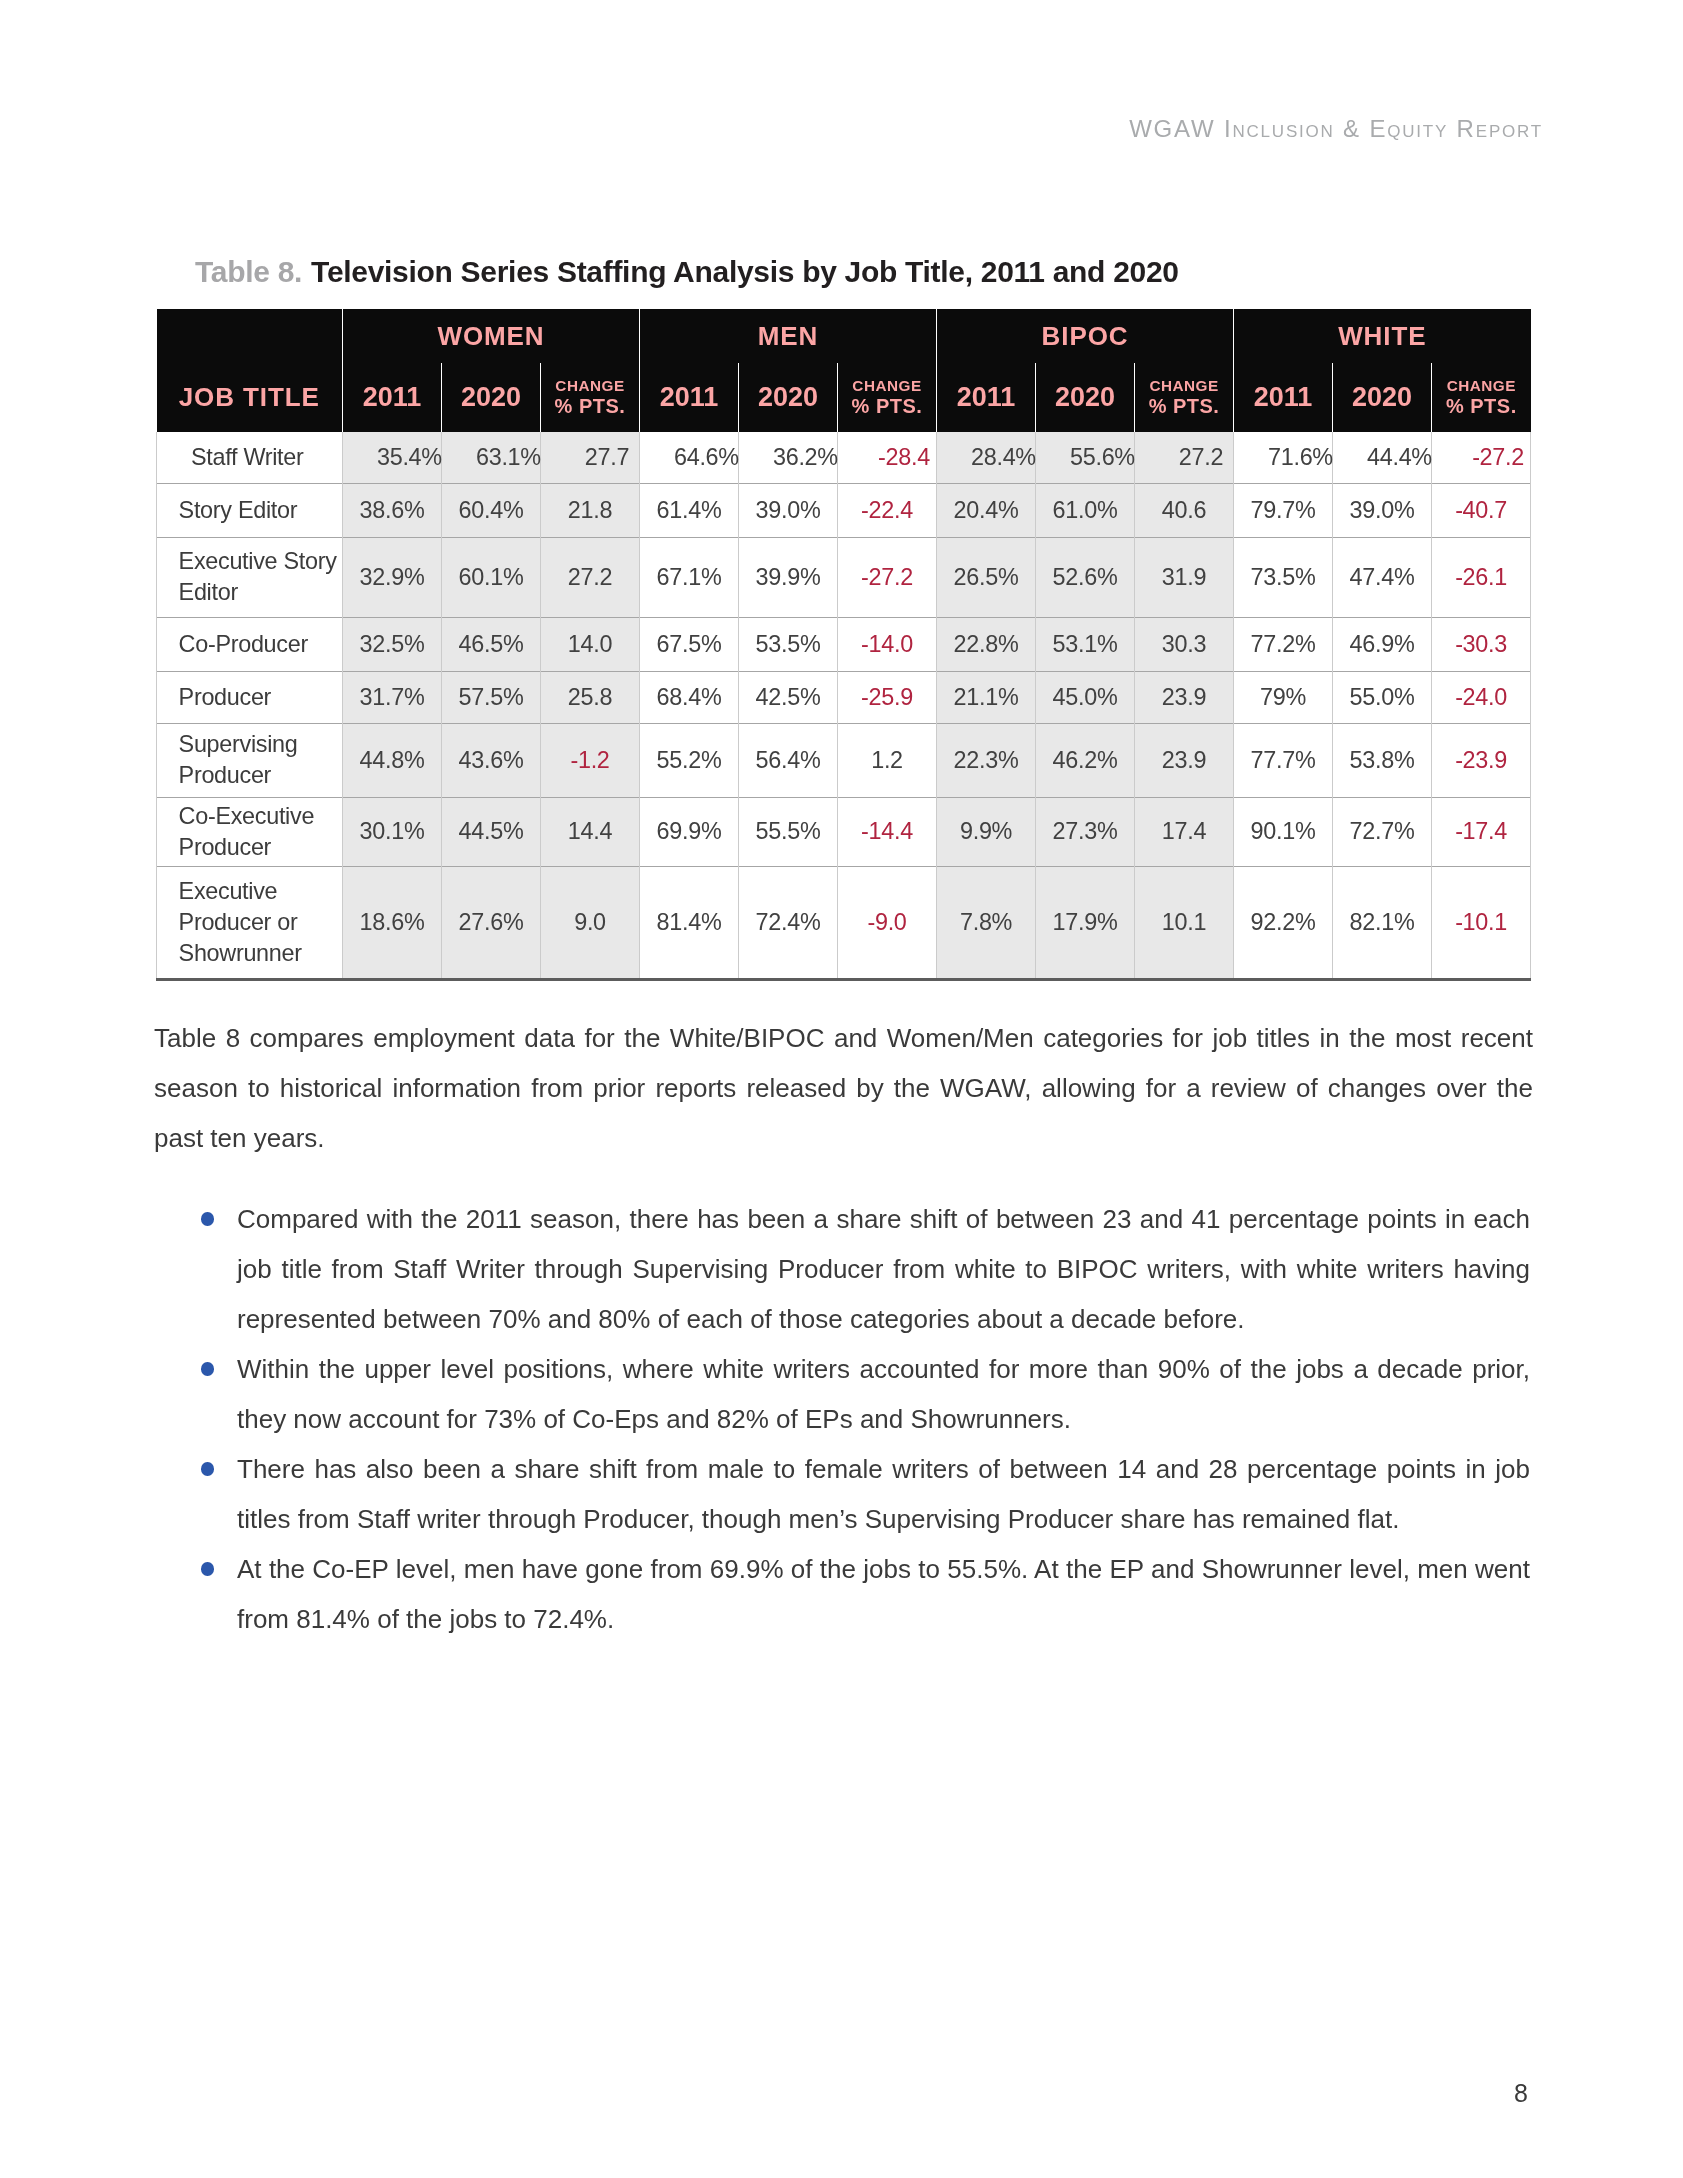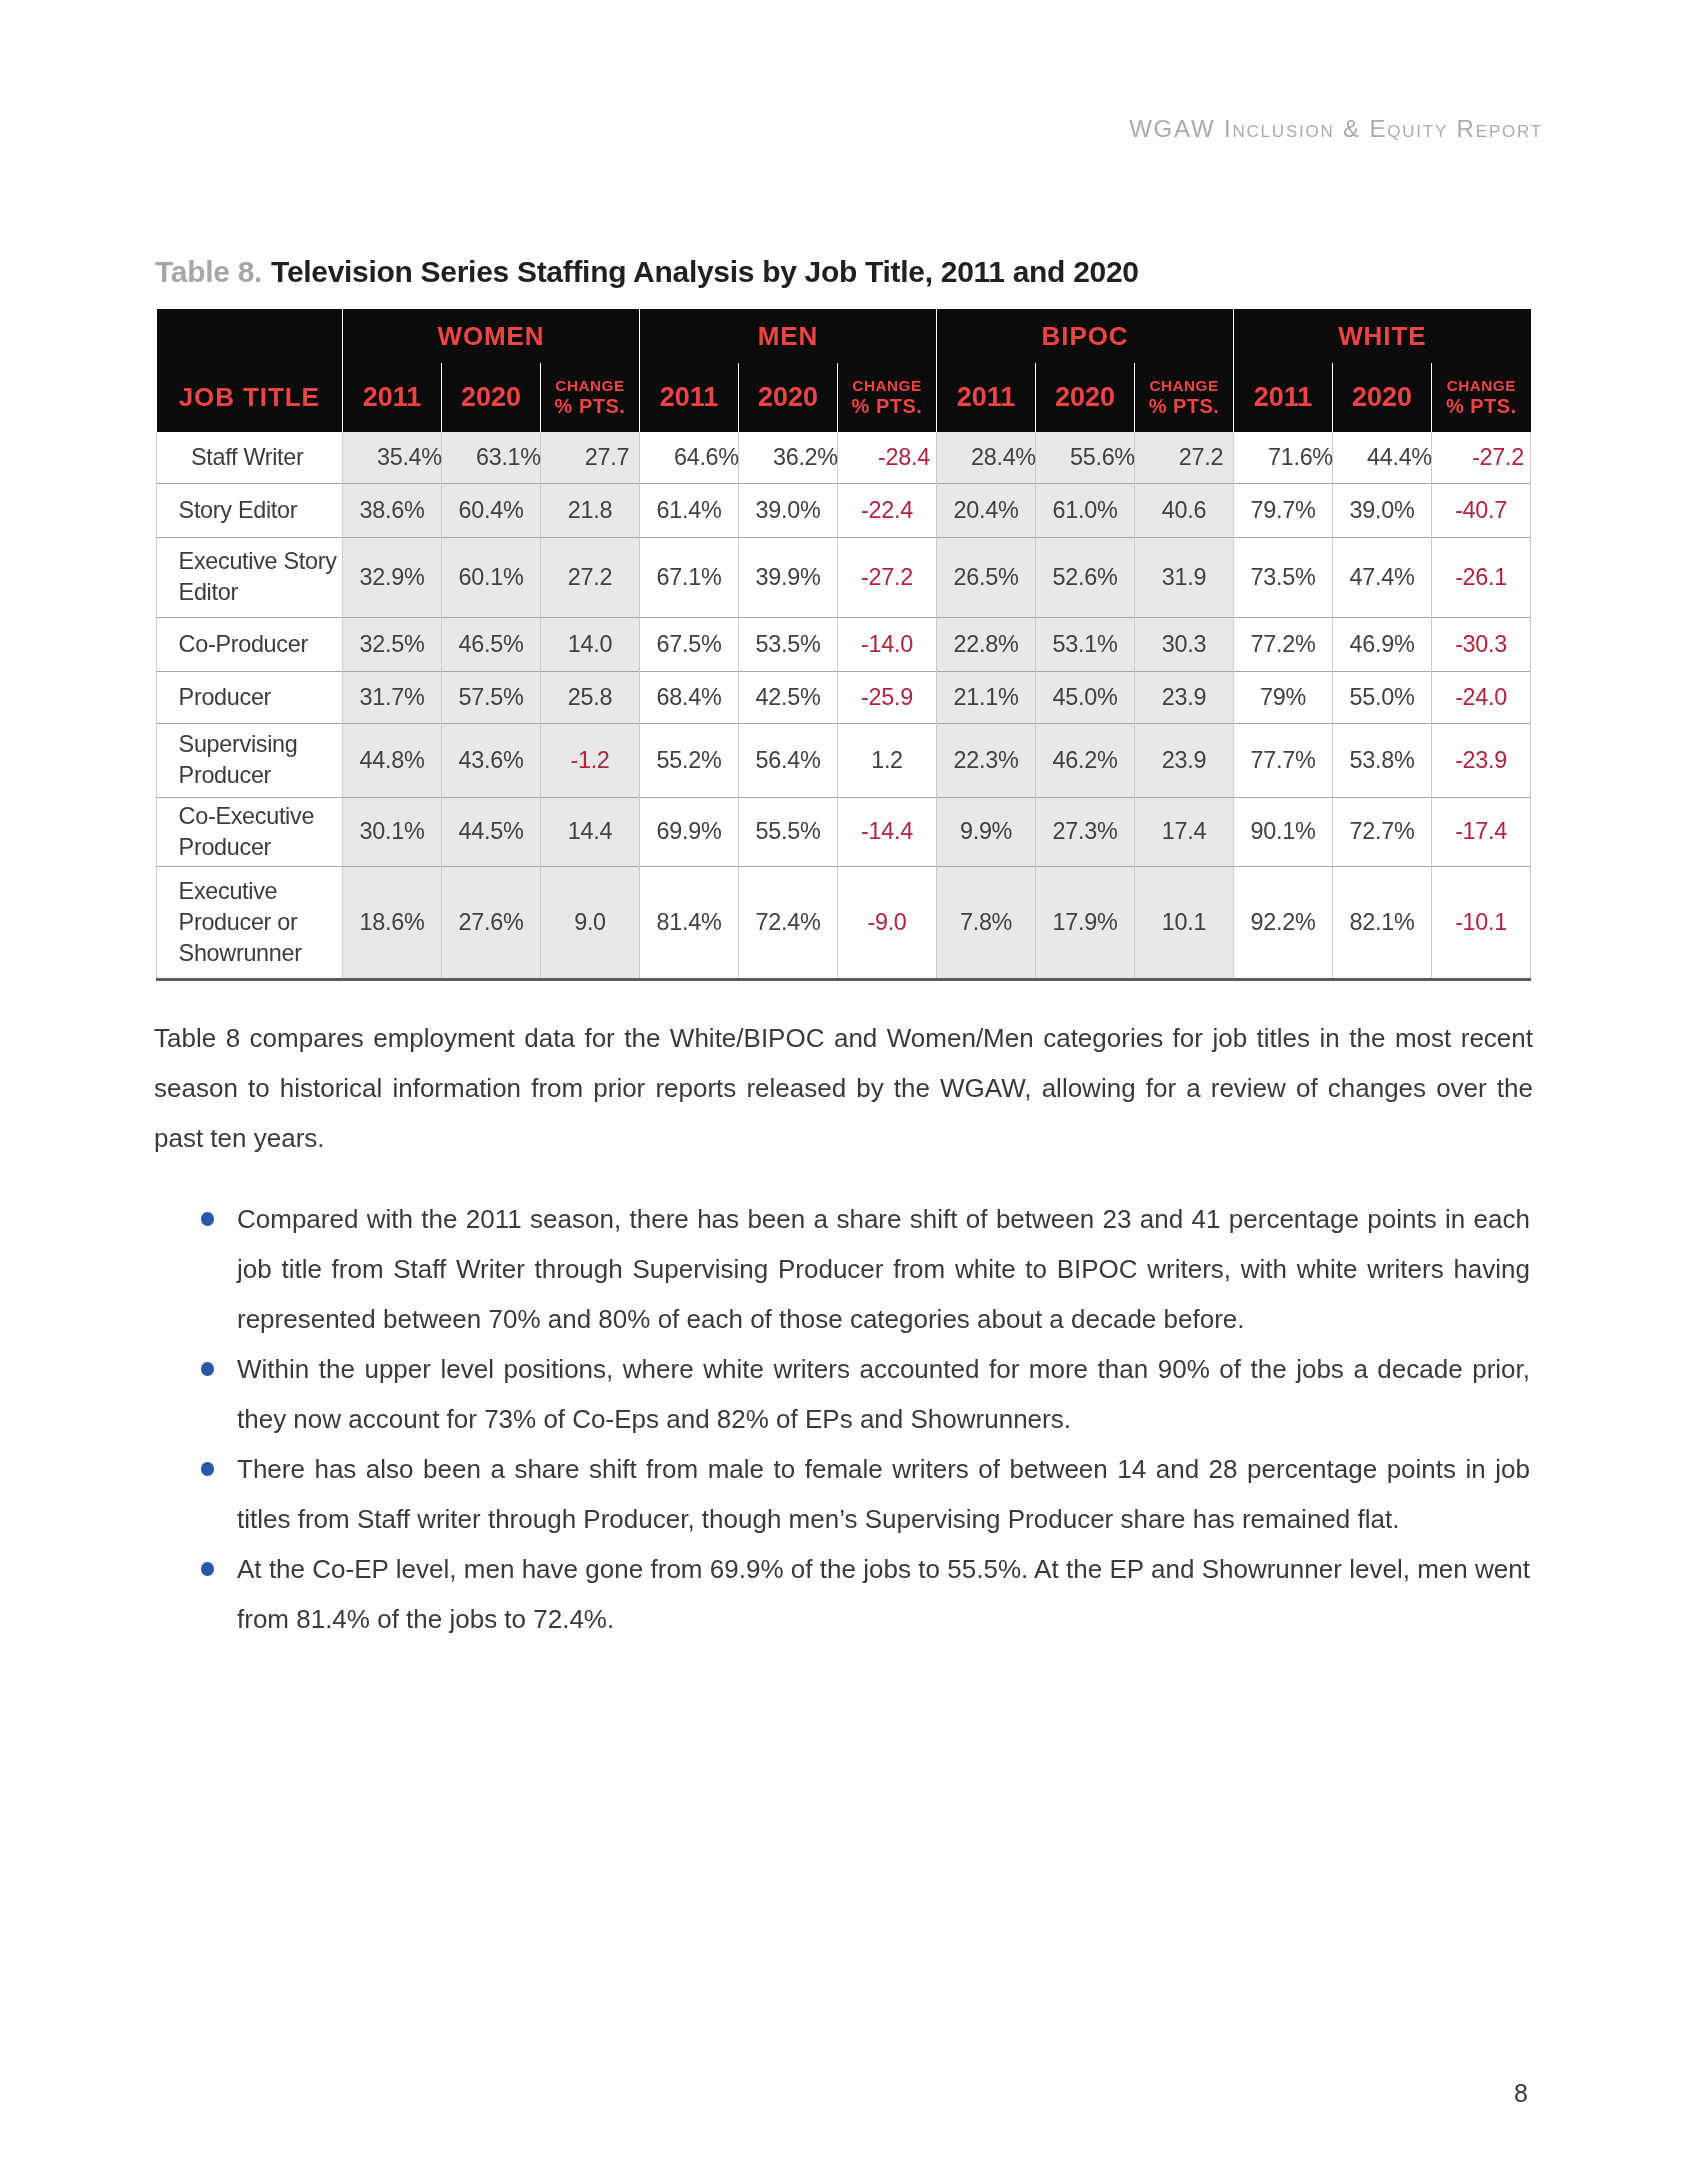--- a/index.html
+++ b/index.html
@@ -7,28 +7,28 @@
               font-family:"Liberation Sans", sans-serif; }
   .page { position:relative; width:1683px; height:2178px; background:#fff; }
 
   
   .report-header { position:absolute; top:115px; right:140px;
     font-variant:small-caps; letter-spacing:1.8px; font-size:24px; color:#a9abad; }
 
   
   .table-title { position:absolute; left:155px; top:255px; width:1377px;
     font-size:30px; font-weight:bold; letter-spacing:-0.3px; color:#221f20; }
-  .table-title .tnum { color:#a7a7a9; margin-right:9px; }
+  .table-title .tnum { color:#a7a7a9; margin-right:9px;margin-left:40px; }
 
   
   .tbl-wrap { position:absolute; left:156px; top:309px; width:1374px; }
   table { border-collapse:collapse; table-layout:fixed; width:1374px; }
   col.c-job { width:186px; } col.c-d { width:99px; }
 
-  thead th { background:#0b0b0b; color:#ef4444; font-weight:bold; vertical-align:middle; }
+  thead th { background:#0b0b0b; color:#fca5a5; font-weight:bold; vertical-align:middle; }
   thead tr.gr { height:54px; }
   thead tr.ch { height:69px; }
   thead tr.gr th { font-size:26px; letter-spacing:0.9px; }
   thead tr.gr th.grp { border-left:1.8px solid #ffffff; }
   thead tr.ch th { border-left:1.8px solid #ffffff; font-size:27px; letter-spacing:0; }
   thead tr.ch th.job { border-left:none; font-size:26px; letter-spacing:0.9px; }
   thead th .ch1 { display:block; font-size:15.3px; letter-spacing:0.5px; line-height:18px; }
   thead th .ch2 { display:block; font-size:20px; letter-spacing:0.5px; line-height:23.4px; }
 
   tbody td { border-left:1.8px solid #cbcbcb; border-top:1.8px solid #a6a6a6;

